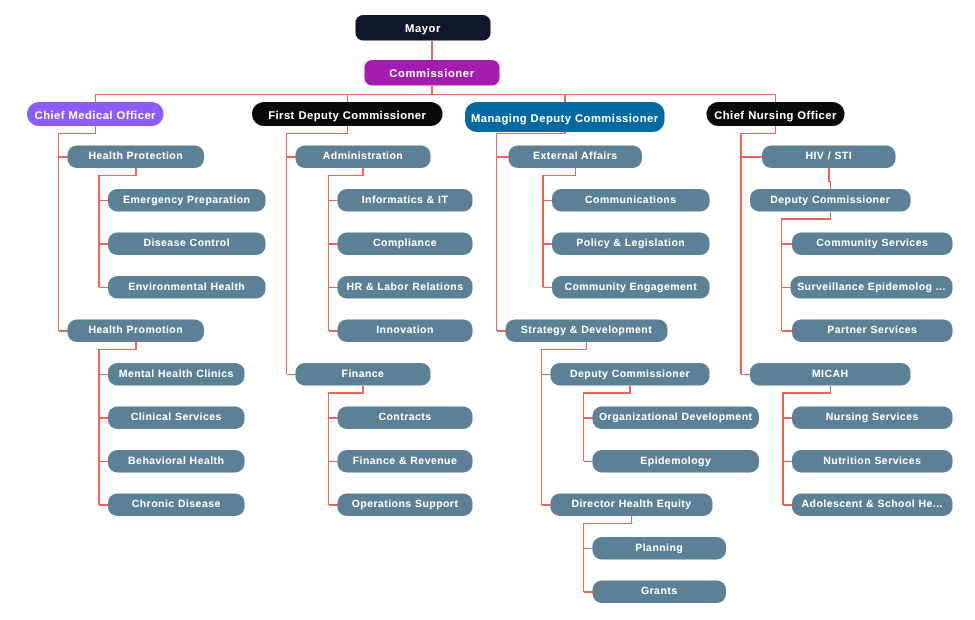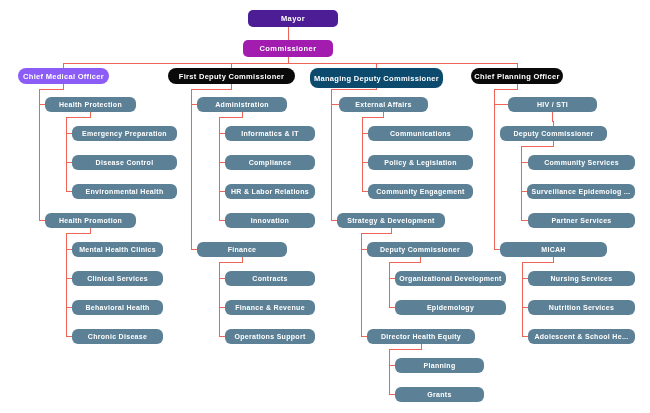--- a/index.html
+++ b/index.html
@@ -80,26 +80,26 @@
       <path d="M 553.5 141 V 146 H 521 V 220.5" stroke="#ed6556" fill="none" stroke-width="1" shape-rendering="crispEdges"></path>
       <path d="M 521 162.5 H 528" stroke="#ed6556" fill="none" stroke-width="1" shape-rendering="crispEdges"></path>
       <path d="M 521 191.5 H 527" stroke="#ed6556" fill="none" stroke-width="1" shape-rendering="crispEdges"></path>
       <path d="M 521 220.5 H 528" stroke="#ed6556" fill="none" stroke-width="1" shape-rendering="crispEdges"></path>
       <path d="M 553.5 257 V 262 H 522 V 336.5" stroke="#ed6556" fill="none" stroke-width="1" shape-rendering="crispEdges"></path>
       <path d="M 522 278.5 H 528" stroke="#ed6556" fill="none" stroke-width="1" shape-rendering="crispEdges"></path>
       <path d="M 522 307.5 H 528" stroke="#ed6556" fill="none" stroke-width="1" shape-rendering="crispEdges"></path>
       <path d="M 522 336.5 H 528" stroke="#ed6556" fill="none" stroke-width="1" shape-rendering="crispEdges"></path>
     </svg>
   <div id="nodes">
-      <div class="node mayor" style="left: 248px; top: 10px; width: 90px; height: 17px; background: #4c1d95; color: rgb(255, 255, 255);">Mayor</div>
+      <div class="node mayor" style="left: 237px; top: 10px; width: 90px; height: 17px; background: #0f172a; color: rgb(255, 255, 255);">Mayor</div>
       <div class="node root" style="left: 243px; top: 40px; width: 90px; height: 17px; background: #a21caf; color: rgb(255, 255, 255);">Commissioner</div>
       <div class="node branch" style="left: 18px; top: 68px; width: 91px; height: 16px; background: #8b5cf6; color: rgb(255, 255, 255);">Chief Medical Officer</div>
       <div class="node branch" style="left: 168px; top: 68px; width: 127px; height: 16px; background: rgb(10, 10, 10); color: rgb(255, 255, 255);">First Deputy Commissioner</div>
-      <div class="node branch" style="left: 310px; top: 68px; width: 133px; height: 20px; background: #0c4a6e; color: rgb(255, 255, 255);">Managing Deputy Commissioner</div>
-      <div class="node branch" style="left: 471px; top: 68px; width: 92px; height: 16px; background: rgb(10, 10, 10); color: rgb(255, 255, 255);">Chief Planning Officer</div>
+      <div class="node branch" style="left: 310px; top: 68px; width: 133px; height: 20px; background: #0369a1; color: rgb(255, 255, 255);">Managing Deputy Commissioner</div>
+      <div class="node branch" style="left: 471px; top: 68px; width: 92px; height: 16px; background: rgb(10, 10, 10); color: rgb(255, 255, 255);">Chief Nursing Officer</div>
       <div class="node unit" style="left: 45px; top: 97px; width: 91px; height: 15px; background: rgb(92, 128, 149); color: rgb(255, 255, 255);">Health Protection</div>
       <div class="node unit" style="left: 72px; top: 126px; width: 105px; height: 15px; background: rgb(92, 128, 149); color: rgb(255, 255, 255);">Emergency Preparation</div>
       <div class="node unit" style="left: 72px; top: 155px; width: 105px; height: 15px; background: rgb(92, 128, 149); color: rgb(255, 255, 255);">Disease Control</div>
       <div class="node unit" style="left: 72px; top: 184px; width: 105px; height: 15px; background: rgb(92, 128, 149); color: rgb(255, 255, 255);">Environmental Health</div>
       <div class="node unit" style="left: 45px; top: 213px; width: 91px; height: 15px; background: rgb(92, 128, 149); color: rgb(255, 255, 255);">Health Promotion</div>
       <div class="node unit" style="left: 72px; top: 242px; width: 91px; height: 15px; background: rgb(92, 128, 149); color: rgb(255, 255, 255);">Mental Health Clinics</div>
       <div class="node unit" style="left: 72px; top: 271px; width: 91px; height: 15px; background: rgb(92, 128, 149); color: rgb(255, 255, 255);">Clinical Services</div>
       <div class="node unit" style="left: 72px; top: 300px; width: 91px; height: 15px; background: rgb(92, 128, 149); color: rgb(255, 255, 255);">Behavioral Health</div>
       <div class="node unit" style="left: 72px; top: 329px; width: 91px; height: 15px; background: rgb(92, 128, 149); color: rgb(255, 255, 255);">Chronic Disease</div>
       <div class="node unit" style="left: 197px; top: 97px; width: 90px; height: 15px; background: rgb(92, 128, 149); color: rgb(255, 255, 255);">Administration</div>

